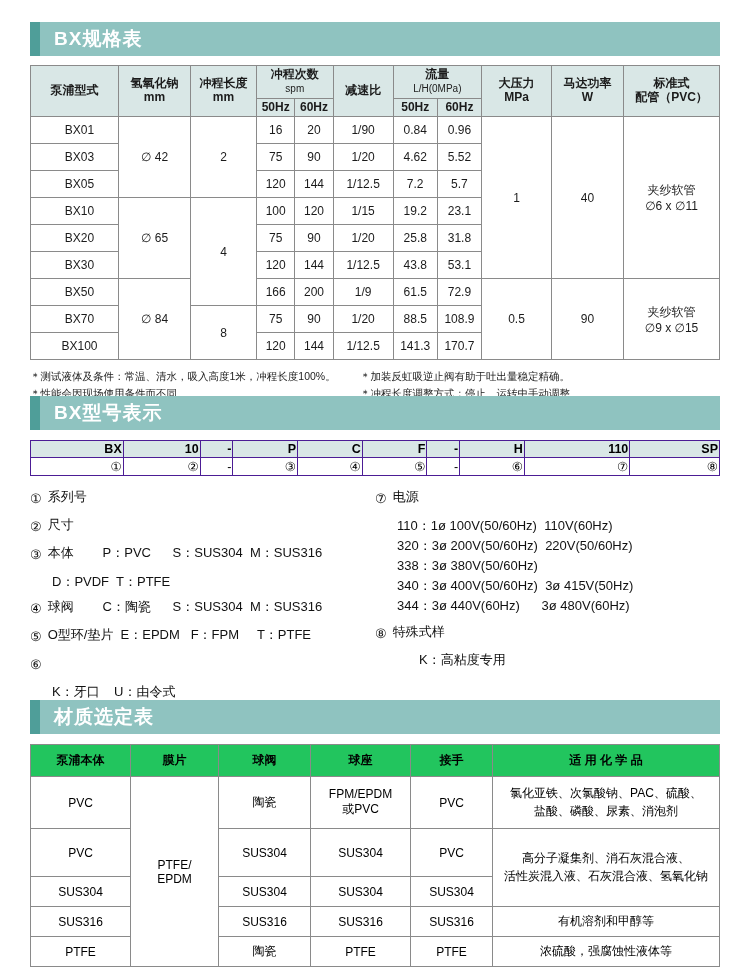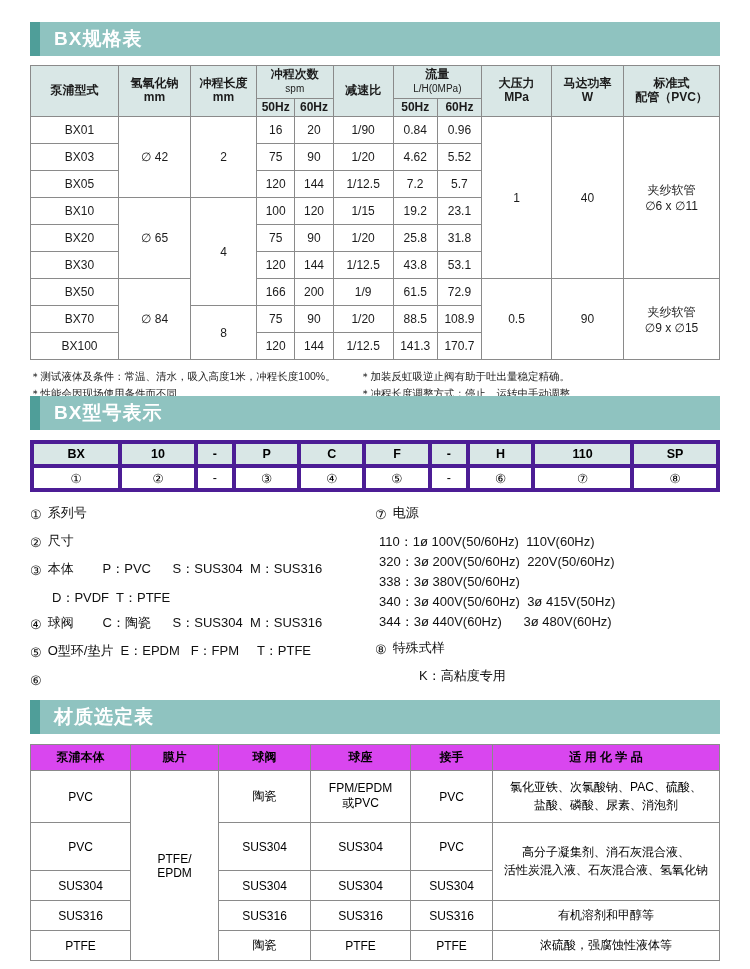--- a/index.html
+++ b/index.html
@@ -76,23 +76,23 @@
 
   
   #sec2 { position: absolute; left: 30px; top: 396px; width: 690px; }
   #sec2 .tablewrap { margin-top: 10px; }
   table.code {
     border-collapse: collapse;
     width: 100%;
     font-size: 12.5px;
   }
   table.code td {
-    border: 4px solid #4c1d95;
-    text-align: center;
-    height: 24px;
+    border: 1px solid #4c1d95;
+    text-align: right;
+    height: 17px;
     font-weight: bold;
   }
   table.code tr.codes td { background: #d9e7e6; }
   table.code tr.nums td { background: #ffffff; font-weight: normal; }
   .legend {
     margin-top: 12px;
     display: flex;
     font-size: 13px;
     color: #111;
   }
@@ -104,37 +104,37 @@
     margin-bottom: 7px;
     line-height: 1.45;
   }
   .legend .item .bullet {
     flex: 0 0 auto;
     margin-right: 6px;
     margin-top: 2px;
   }
   .legend .item .txt { white-space: pre; }
   .legend .sub-line { margin-left: 22px; line-height: 1.5; white-space: pre; }
-  .rcol .pline { margin-left: 4px; line-height: 1.55; white-space: pre; }
+  .rcol .pline { margin-left: 22px; line-height: 1.55; white-space: pre; }
 
   
   #sec3 { position: absolute; left: 30px; top: 700px; width: 690px; }
   #sec3 .tablewrap { margin-top: 10px; }
   table.mat {
     border-collapse: collapse;
     width: 100%;
     font-size: 12px;
   }
   table.mat th, table.mat td {
     border: 1px solid #8a8a8a;
     text-align: center;
     vertical-align: middle;
     padding: 3px 4px;
   }
-  table.mat thead th { background: #d946ef; font-weight: bold; height: 26px; }
+  table.mat thead th { background: #22c55e; font-weight: bold; height: 32px; }
   table.mat td { height: 30px; }
   td.chem { text-align: left; padding-left: 8px; line-height: 1.45; }
 </style>
 </head>
 <body>
 
 <div class="page">
 
   <div id="sec1">
     <div class="section-bar">

